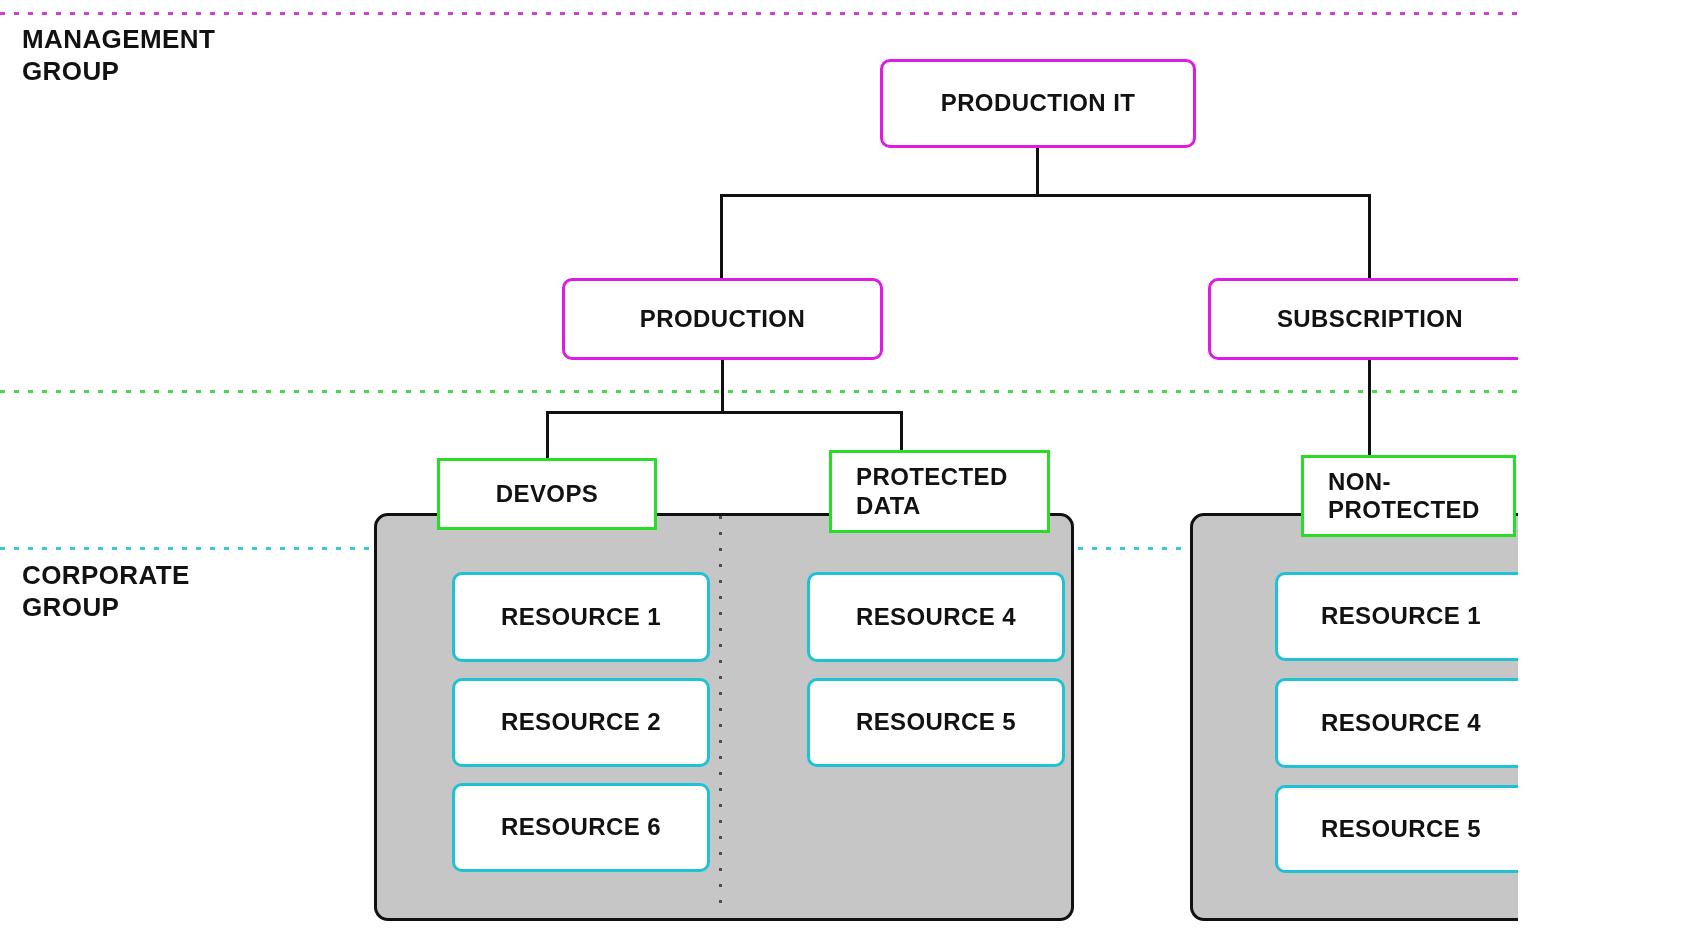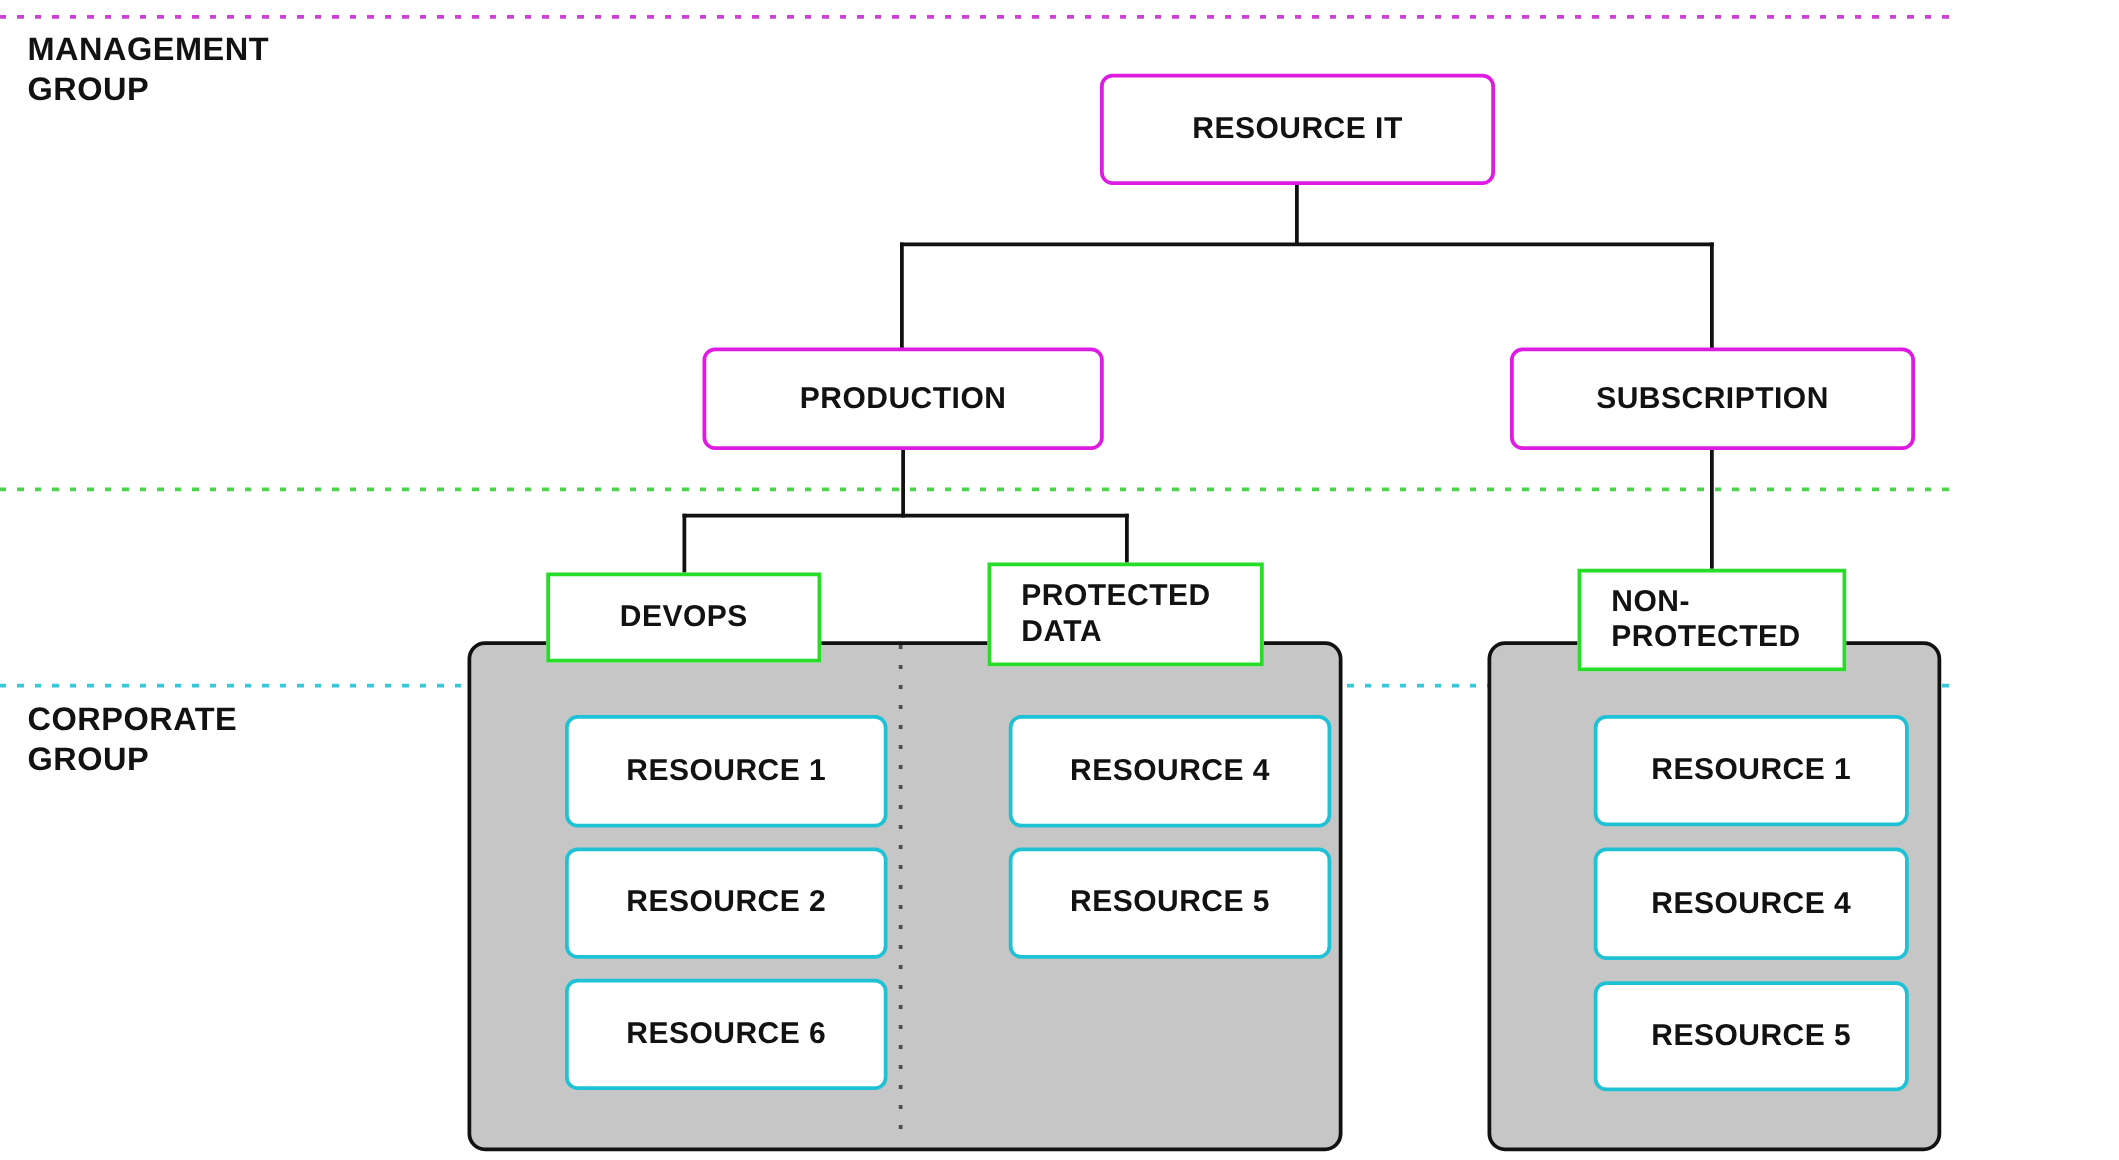--- a/index.html
+++ b/index.html
@@ -1,18 +1,18 @@
 <!DOCTYPE html>
 <html style="--c-management: #de1be2; --c-subscription: #28dc28; --c-resource: #1ec2d4; --c-dot-management: #cf3fd8; --c-dot-subscription: #4cd54c; --c-dot-resource: #38c8da; --c-container-fill: #c6c6c6; --c-box-fill: #ffffff; --c-line: #111111; --c-text: #121212;"><head>
 <meta charset="utf-8">
 <style>
   html,body { margin:0; padding:0; background:#ffffff; }
   .canvas {
     position:relative; width:1518px; height:928px; overflow:hidden;
-    font-family:"Liberation Sans", sans-serif; background:#ffffff;padding-left:46px;
+    font-family:"Liberation Sans", sans-serif; background:#ffffff;
   }
   
   .lane-line { position:absolute; left:0; right:0; height:3px; }
   .lane-line.mg  { top:12px;  background:repeating-linear-gradient(90deg, var(--c-dot-management) 0 5px, transparent 5px 14px); }
   .lane-line.sub { top:390px; background:repeating-linear-gradient(90deg, var(--c-dot-subscription) 0 5px, transparent 5px 14px); }
   .lane-line.rg  { top:547px; background:repeating-linear-gradient(90deg, var(--c-dot-resource) 0 5px, transparent 5px 14px); }
 
   .lane-label {
     position:absolute; left:22px; color:var(--c-text); font-weight:700;
     font-size:26px; line-height:1.22; letter-spacing:.4px; white-space:pre-line;
@@ -35,21 +35,21 @@
 
   
   .node {
     position:absolute; background:var(--c-box-fill); box-sizing:border-box;
     display:flex; align-items:center; justify-content:center;
     color:var(--c-text); font-weight:700; font-size:24px; letter-spacing:.4px;
     white-space:pre-line; line-height:1.18;
   }
   .node.mgmt { border:3px solid var(--c-management); border-radius:10px; }
   .node.sub  { border:3px solid var(--c-subscription); border-radius:0; }
-  .node.sub.left { justify-content:flex-start; padding-left:24px; text-align:left; }
+  .node.sub.left { justify-content:flex-start; padding-left:24px; text-align:left;margin-left:39px; }
   .node.res  { border:3px solid var(--c-resource); border-radius:10px;margin-left:32px; }
 </style>
 </head>
 <body>
 
 <div class="canvas">
 
   <div class="lane-line mg"></div>
   <div class="lane-line sub"></div>
   <div class="lane-line rg"></div>
@@ -85,17 +85,17 @@
   <div class="node res" style="left:1243px;top:572px;width:252px;height:89px">RESOURCE 1</div>
   <div class="node res" style="left:1243px;top:678px;width:252px;height:90px">RESOURCE 4</div>
   <div class="node res" style="left:1243px;top:785px;width:252px;height:88px">RESOURCE 5</div>
 
   <div class="node sub" style="left:437px;top:458px;width:220px;height:72px">DEVOPS</div>
   <div class="node sub left" style="left:790px;top:450px;width:221px;height:83px">PROTECTED
 DATA</div>
   <div class="node sub left" style="left:1262px;top:455px;width:215px;height:82px">NON-
 PROTECTED</div>
 
-  <div class="node mgmt" style="left:880px;top:59px;width:316px;height:89px">RESOURCE IT</div>
+  <div class="node mgmt" style="left:880px;top:59px;width:316px;height:89px">PRODUCTION IT</div>
   <div class="node mgmt" style="left:562px;top:278px;width:321px;height:82px">PRODUCTION</div>
   <div class="node mgmt" style="left:1208px;top:278px;width:324px;height:82px">SUBSCRIPTION</div>
 
 </div>
 
 </body></html>

